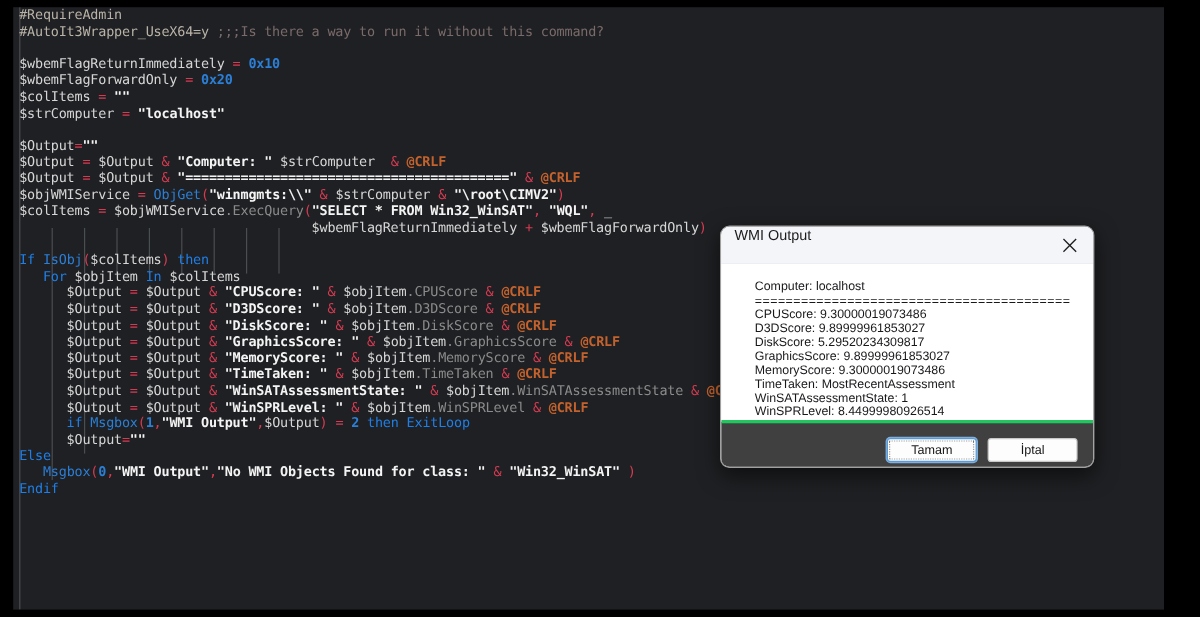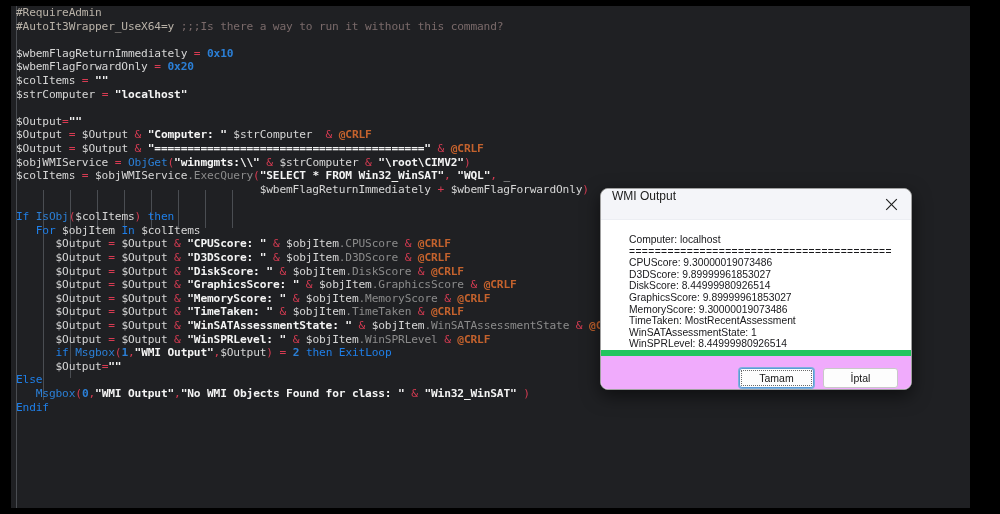--- a/index.html
+++ b/index.html
@@ -130,22 +130,22 @@
     line-height: 11.6px;
     letter-spacing: 0.4px;
     color: #18181b;
     white-space: pre;
     overflow: hidden;
     width: 282px;
   }
   #dialog-footer {
     flex: 0 0 auto;
     height: 45px;
-    background: #f0abfc;
-    border-top: 6px solid #22c55e;
+    background: #404040;
+    border-top: 3px solid #22c55e;
     display: flex;
     align-items: center;
     justify-content: flex-end;
     gap: 9px;
     padding-right: 13px;
     border-radius: 0 0 7px 7px;
   }
   .dlg-btn {
     width: 75px;
     height: 20px;
@@ -238,21 +238,21 @@
         </svg>
       </span>
     </div>
 
     <div id="dialog-body">
       <div class="dlg-line">Computer: localhost</div>
       <div class="dlg-sep">=========================================</div>
       <div id="dialog-rows">
           <div class="dlg-line">CPUScore: 9.30000019073486</div>
           <div class="dlg-line">D3DScore: 9.89999961853027</div>
-          <div class="dlg-line">DiskScore: 8.44999980926514</div>
+          <div class="dlg-line">DiskScore: 5.29520234309817</div>
           <div class="dlg-line">GraphicsScore: 9.89999961853027</div>
           <div class="dlg-line">MemoryScore: 9.30000019073486</div>
           <div class="dlg-line">TimeTaken: MostRecentAssessment</div>
           <div class="dlg-line">WinSATAssessmentState: 1</div>
           <div class="dlg-line">WinSPRLevel: 8.44999980926514</div>
         </div>
     </div>
 
     <div id="dialog-footer">
       <button class="dlg-btn focused">Tamam</button>

